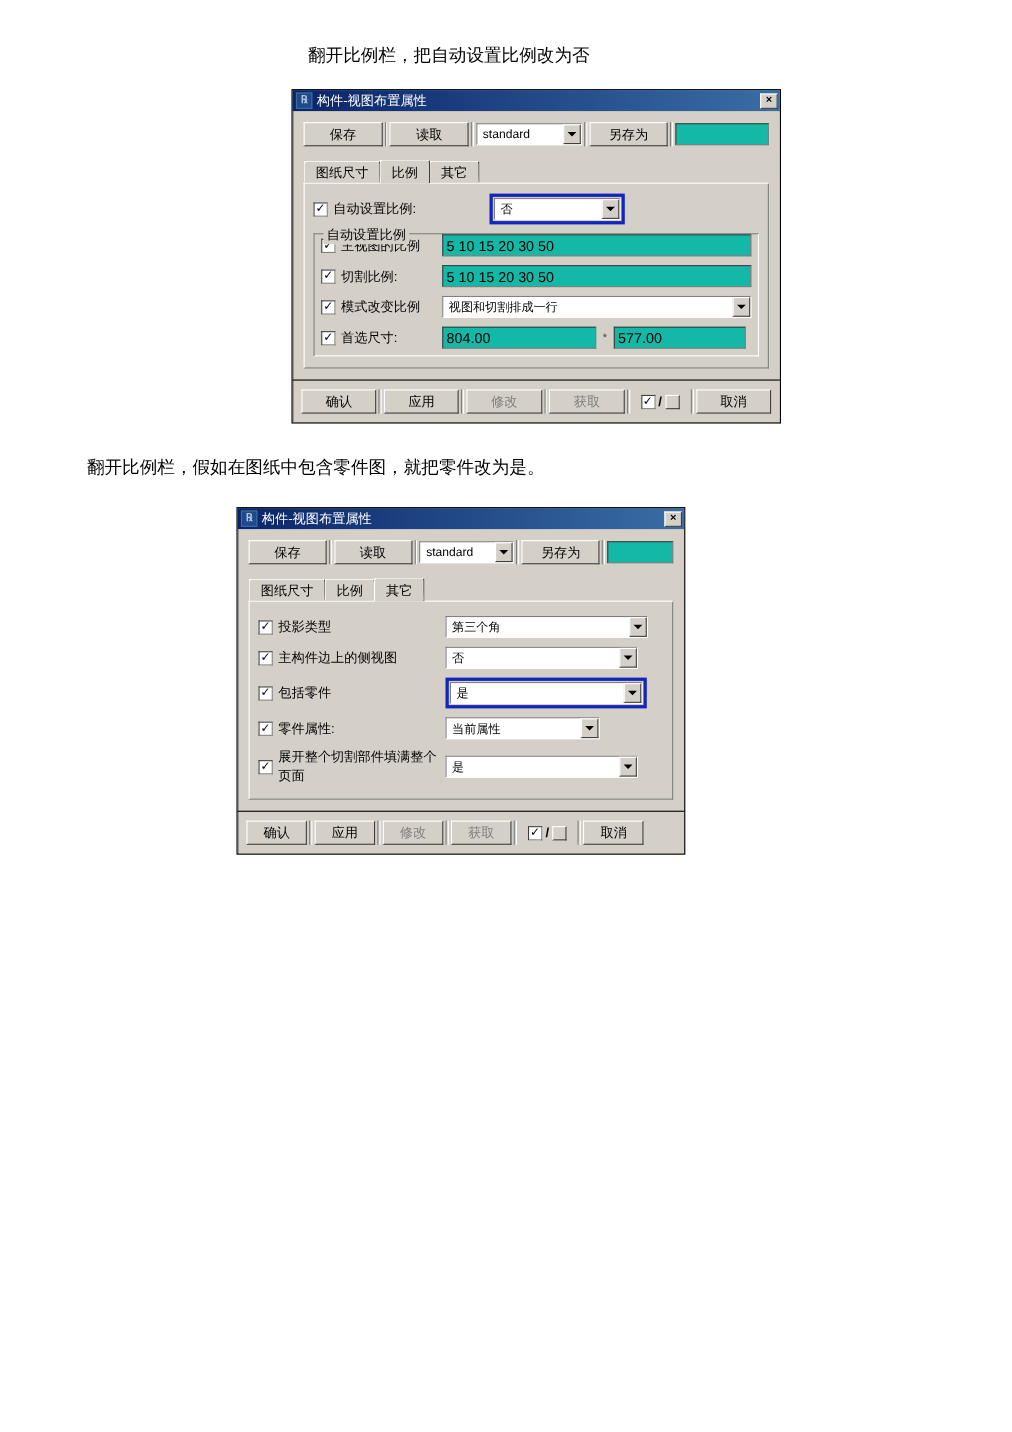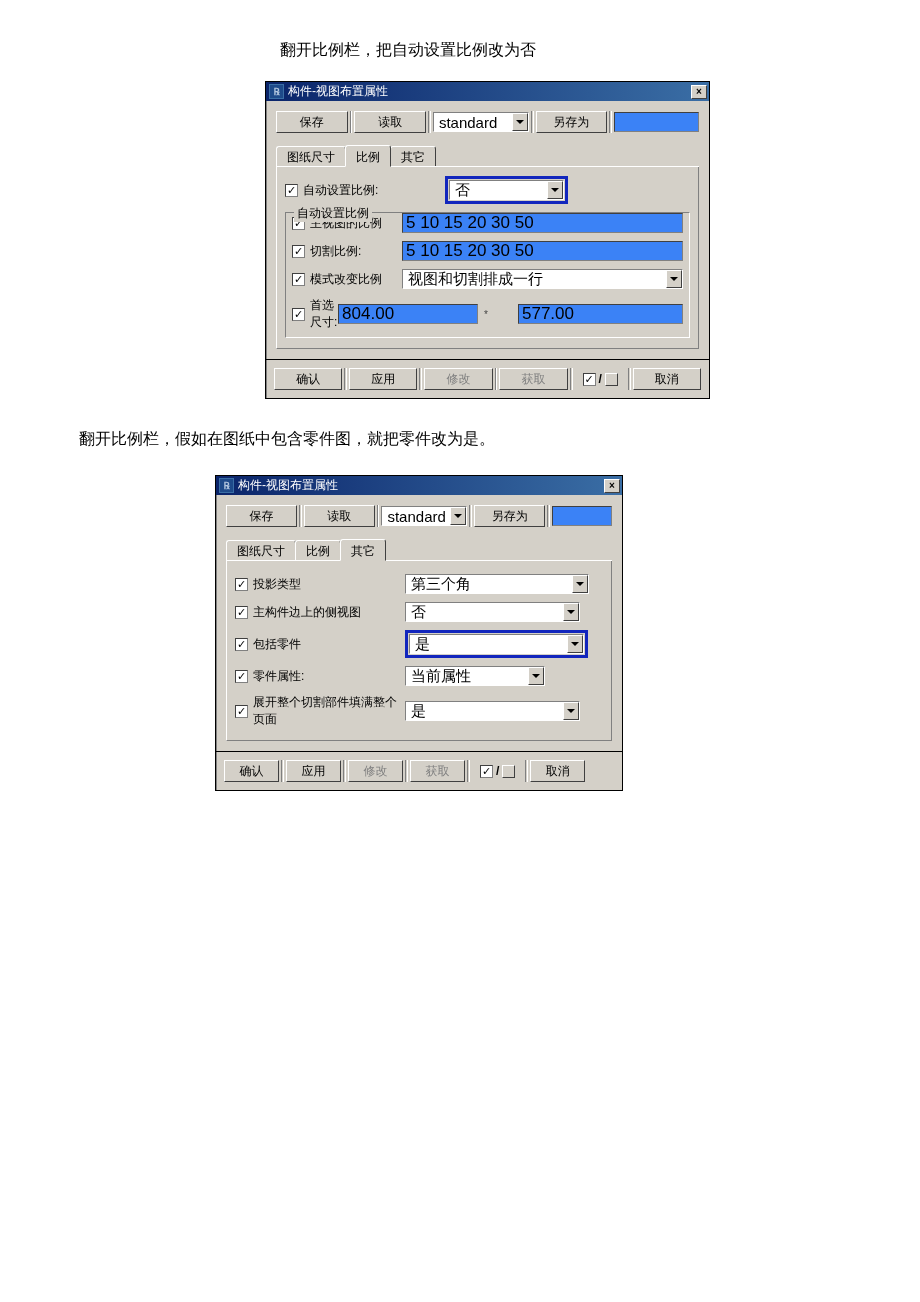--- a/index.html
+++ b/index.html
@@ -120,21 +120,21 @@
     background: #fff;
     border: 1px solid #808080;
     border-right-color: #fff;
     border-bottom-color: #fff;
     display: inline-flex;
     align-items: center;
     padding: 0 0 0 3px;
     font-size: 11px;
     position: relative;
   }
-  .combo-text { flex: 1; padding-left: 2px; font-family: "Tahoma", sans-serif; font-size: 15px;}
+  .combo-text { flex: 1; padding-left: 2px; font-family: "Tahoma", sans-serif; font-size: 11px;}
   .combo-arrow {
     width: 16px;
     height: 100%;
     background: #d4d0c8;
     border-left: 1px solid #fff;
     display: flex;
     align-items: center;
     justify-content: center;
     border-top: 1px solid #fff;
     border-right: 1px solid #404040;
@@ -143,25 +143,25 @@
     z-index: 2;
   }
   .arrow-down {
     width: 0; height: 0;
     border-left: 4px solid transparent;
     border-right: 4px solid transparent;
     border-top: 4px solid #000;
   }
   .text-input {
     height: 20px;
-    background: #3b82f6;
+    background: #14b8a6;
     border: 1px solid #808080;
     border-top-color: #404040;
     border-left-color: #404040;
-    font-size: 17px;
+    font-size: 13px;
     padding: 0 3px;
     font-family: "Tahoma", sans-serif;
   }
   .tabs {
     display: flex;
     align-items: flex-end;
     margin-bottom: 0;
     border-bottom: 1px solid #fff;
     position: relative;
     height: 22px;
@@ -371,21 +371,21 @@
 
           <div class="field-row" style="margin-bottom:4px">
             <span class="field-label field-label-w1">
               <span class="checkbox">
                   <span class="check-mark">✓</span>
                 </span>
               <span>首选尺寸:</span>
             </span>
             <input class="text-input" style="width: 140px;" value="804.00">
             <span class="star">*</span>
-            <input class="text-input" style="width: 165px; margin-left: 24px;" value="577.00">
+            <input class="text-input" style="width: 120px;" value="577.00">
           </div>
         </div>
       </div>
     </div>
 
     <div class="bottom-row">
       <button class="btn btn-wide">确认</button>
       <div class="sep-bar"></div>
       <button class="btn btn-wide">应用</button>
       <div class="sep-bar"></div>

